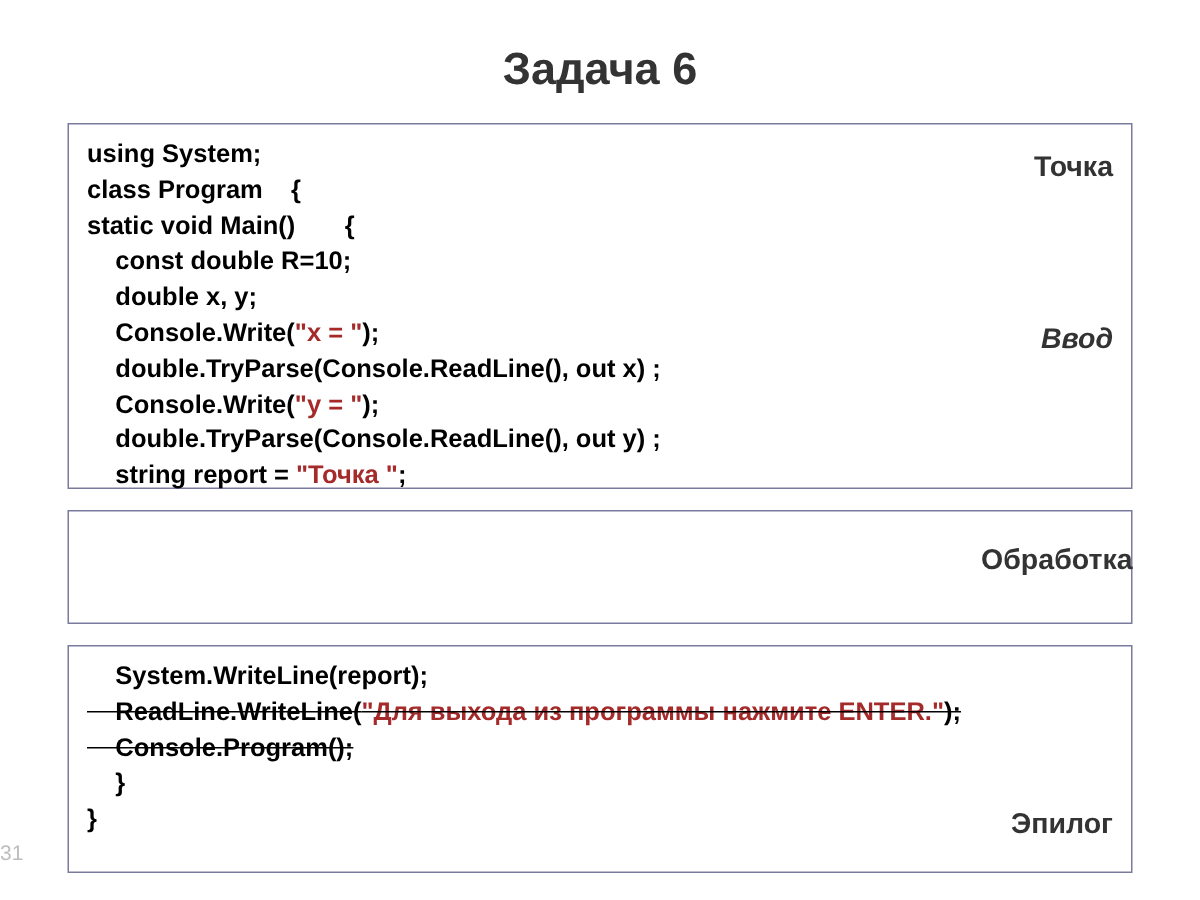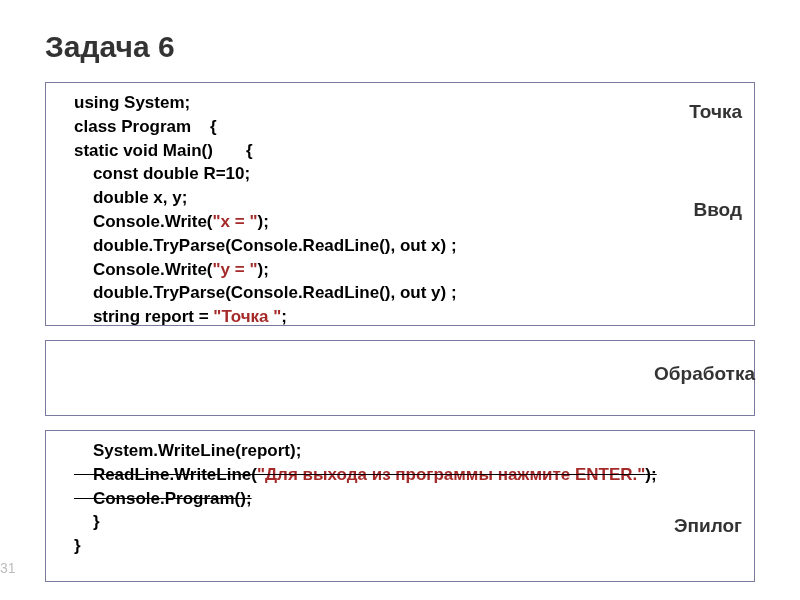--- a/index.html
+++ b/index.html
@@ -9,35 +9,35 @@
     width: 800px;
     height: 600px;
     position: relative;
     padding: 30px 45px 0 45px;
   }
   .title {
     font-size: 30px;
     font-weight: bold;
     color: #333;
     margin-bottom: 18px;
+    text-align: center;
   }
   .box {
     border: 1px solid #7a7a9e;
     position: relative;
     padding: 8px 12px;
     margin-bottom: 14px;
   }
   .code {
     font-family: Arial, sans-serif;
     font-size: 17px;
     font-weight: bold;
     color: #000;
     line-height: 1.4;
     white-space: pre;
-    margin-left: 16px;
   }
   .str { color: #a52a2a; }
   .strike { text-decoration: line-through; }
   .label {
     position: absolute;
     font-family: Verdana, Arial, sans-serif;
     font-weight: bold;
     font-size: 19px;
     color: #333;
   }
@@ -50,39 +50,39 @@
     font-size: 14px;
   }
 </style>
 </head>
 <body>
 
 <div class="title">Задача 6</div>
 
 <div class="box" style="height:244px;">
   <div class="label" style="right:12px; top:18px;">Точка</div>
-  <div class="label" style="right:12px; top:116px;">Ввод</div>
+  <div class="label" style="right:12px; top:133px;font-style:italic;">Ввод</div>
   <div class="code"><span>using System;</span>
 <span>class Program    {</span>
 <span>static void Main()       {</span>
 <span>    const double R=10;</span>
 <span>    double x, y;</span>
 <span>    Console.Write(</span><span class="str">"x = "</span><span>);</span>
 <span>    double.TryParse(Console.ReadLine(), out x) ;</span>
 <span>    Console.Write(</span><span class="str">"y = "</span><span>);</span>
 <span>    double.TryParse(Console.ReadLine(), out y) ;</span>
 <span>    string report = </span><span class="str">"Точка "</span><span>;</span></div>
 </div>
 
 <div class="box" style="height:76px;text-align:center;">
   <div class="label" style="right:-1px; top:22px;">Обработка</div>
 </div>
 
 <div class="box" style="height:152px;">
-  <div class="label" style="right:12px; top:84px;">Эпилог</div>
+  <div class="label" style="right:12px; top:108px;">Эпилог</div>
   <div class="code"><span>    System.WriteLine(report);</span>
 <span class="strike"><span>    ReadLine.WriteLine(</span><span class="str">"Для выхода из программы нажмите ENTER."</span><span>);</span></span>
 <span class="strike">    Console.Program();</span>
 <span>    }</span>
 <span>}</span></div>
 </div>
 
 <div class="pagenum">31</div>
 
 </body></html>

